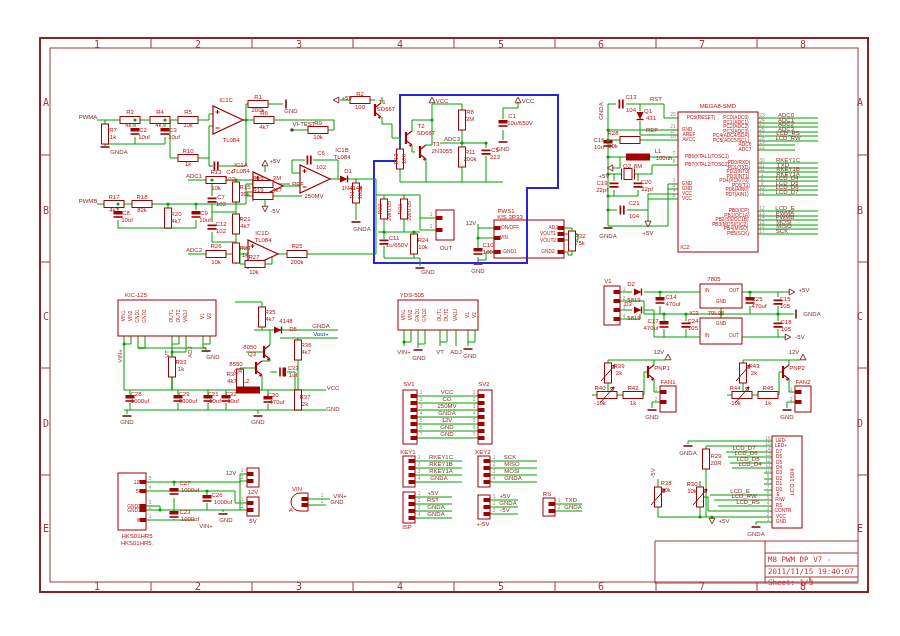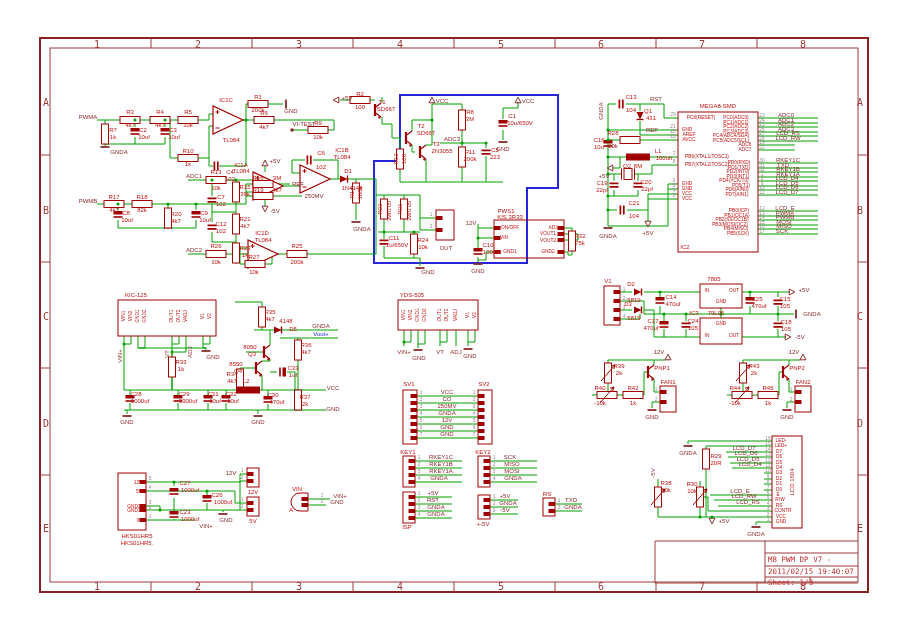--- a/index.html
+++ b/index.html
@@ -988,16 +988,16 @@
       <span class="lb k-p" style="left: 242px; top: 507px;">2</span>
       <span class="lb k-n" style="left: 297px; top: 489px;">VIN</span>
       <span class="lb k-e" style="left: 340px; top: 496px;">VIN+</span>
       <span class="lb k-e" style="left: 337px; top: 502px;">GND</span>
       <span class="lb k-p" style="left: 322px; top: 496px;">1</span>
       <span class="lb k-p" style="left: 322px; top: 502px;">2</span>
       <span class="lb k-n" style="left: 291px; top: 510px;">A</span>
     </div>
 
 <div class="tb" style="left:768px;top:555px;">M8 PWM DP V7 -</div>
-<div class="tb" style="left:768px;top:567px;">2011/02/15 19:40:07</div>
+<div class="tb" style="left:768px;top:567px;">2011/11/15 19:40:07</div>
 <div class="tb" style="left:768px;top:578px;">Sheet: 1/3</div>
 
 </div>
 
 </body></html>

